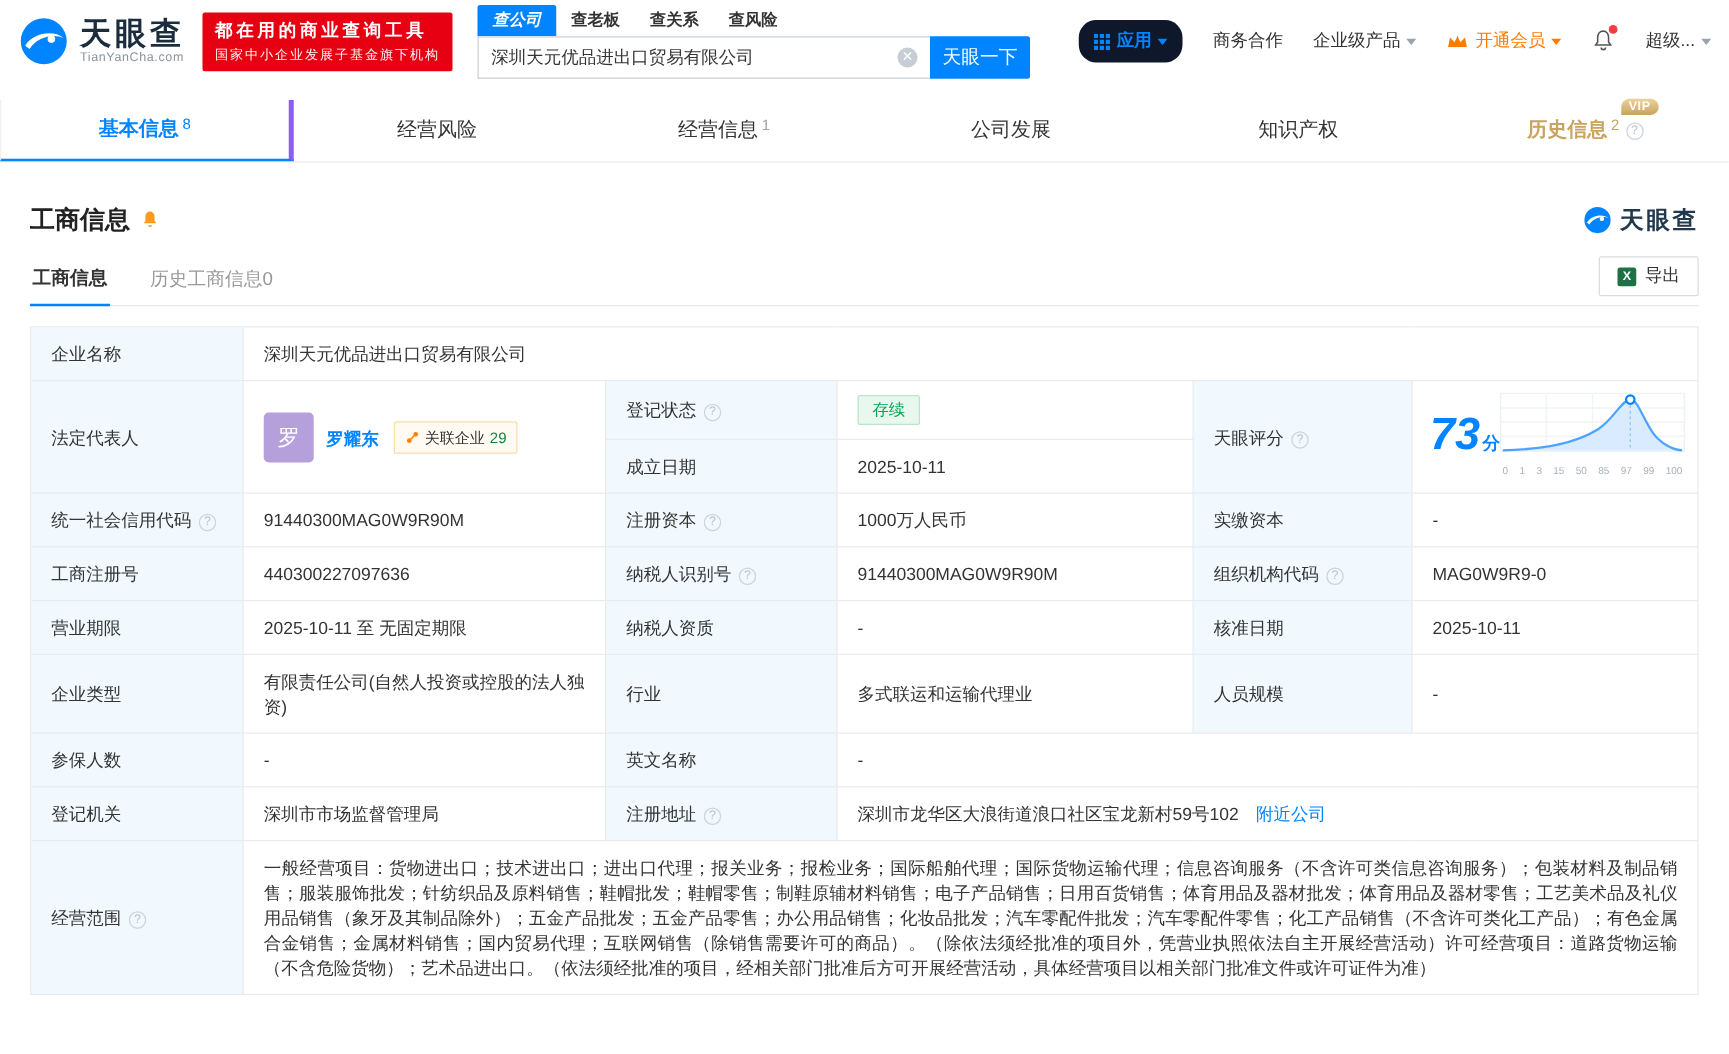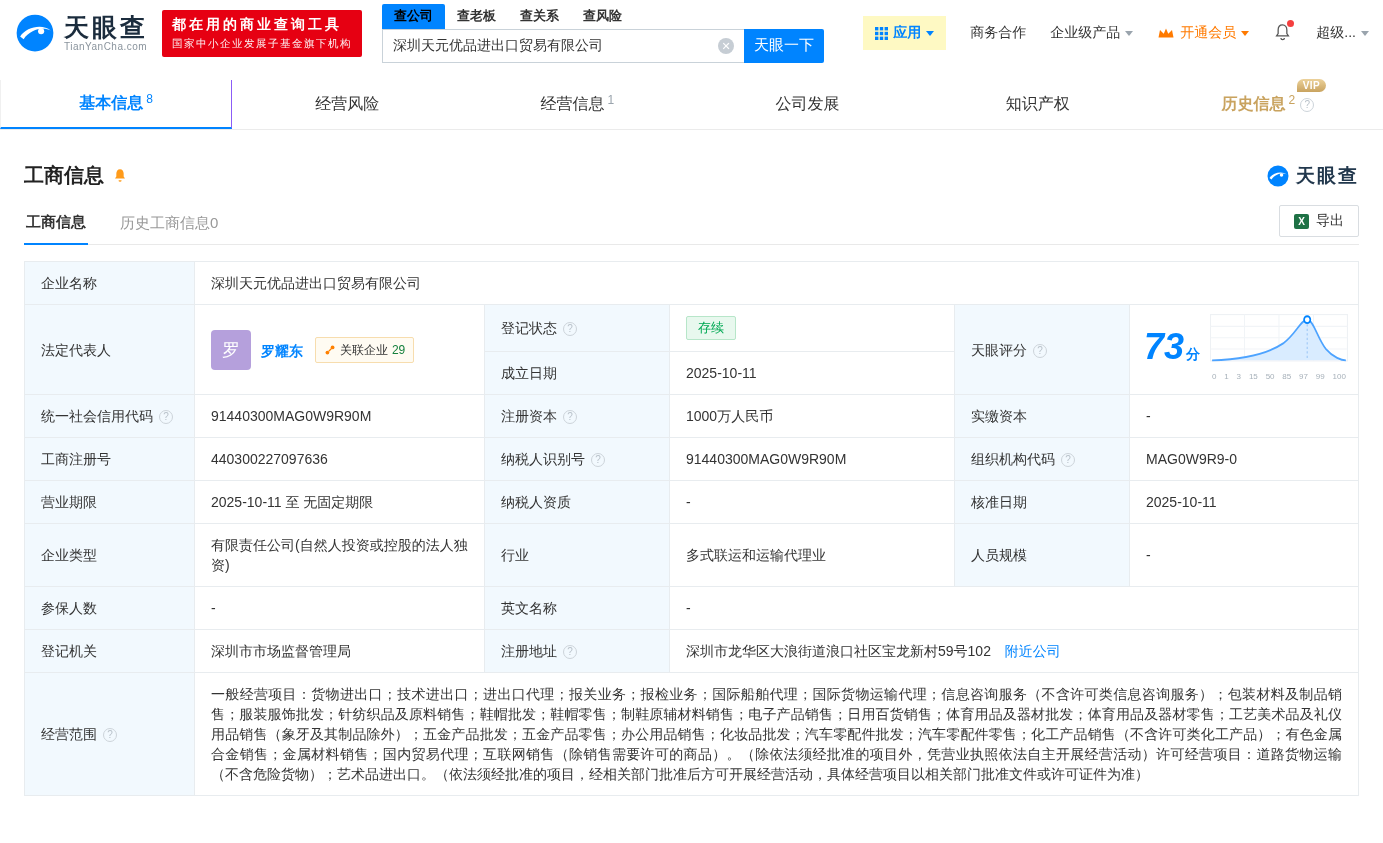--- a/index.html
+++ b/index.html
@@ -16,41 +16,41 @@
   .logo-icon { width:42px; height:42px; }
   .logo-cn { font-size:25px; font-weight:bold; color:#1b2c3d; letter-spacing:3px; line-height:1.05; }
   .logo-en { font-size:10px; color:#8a949d; letter-spacing:.5px; }
   .slogan { background:#e60012; color:#fff; padding:6px 10px; text-align:left; border-radius:2px; }
   .slogan-1 { font-size:14px; font-weight:bold; letter-spacing:3px; }
   .slogan-2 { font-size:10.5px; letter-spacing:1.5px; margin-top:3px; opacity:.95; }
 
   .search-area { display:flex; flex-direction:column; margin-left:6px; }
   .search-tabs { display:flex; align-items:flex-end; }
   .stab { font-size:13px; padding:3px 12px 4px; color:#333; cursor:pointer;font-weight:bold; }
-  .stab.active { background:#0084ff; color:#000000; border-radius:2px 2px 0 0; font-weight:bold; }
+  .stab.active { background:#0084ff; color:#ffffff; border-radius:2px 2px 0 0; font-weight:bold;font-style:italic; }
   .search-row { display:flex; }
   .search-box { width:362px; height:34px; border:1px solid #c9d2d9; border-right:none; display:flex; align-items:center; padding:0 10px; background:#fff; }
   .search-box input { border:none; outline:none; flex:1; font-size:14px; color:#333; font-family:inherit; background:transparent; }
   .clear-icon { width:16px; height:16px; border-radius:50%; background:#c6cdd4; color:#fff; font-size:11px; line-height:16px; text-align:center; cursor:pointer; flex:none; }
   .search-btn { width:80px; height:34px; background:#0084ff; color:#fff; border:none; font-size:15px; cursor:pointer; font-family:inherit; border-radius:0 2px 2px 0; }
 
   .header-right { margin-left:auto; display:flex; align-items:center; gap:24px; font-size:14px; white-space:nowrap; }
   .hr-item { display:flex; align-items:center; gap:5px; color:#333; cursor:pointer; }
-  .app-btn { background:#fef9c3; color:#0084ff; padding:8px 12px; border-radius:0; font-weight:bold; }
+  .app-btn { background:#0f172a; color:#0084ff; padding:8px 12px; border-radius:14px; font-weight:bold; }
   .member { color:#ff7a00; }
   .caret { width:0; height:0; border:4px solid transparent; border-top:5px solid #9aa4ad; margin-top:4px; }
   .member .caret { border-top-color:#ff7a00; }
   .app-btn .caret { border-top-color:#0084ff; }
   .bell-wrap { position:relative; cursor:pointer; }
   .bell-dot { position:absolute; top:-2px; right:-2px; width:7px; height:7px; background:#f53f3f; border-radius:50%; }
 
   
   .main-tabs { display:flex; height:50px; border-bottom:1px solid #ebebeb; margin-top:14px; }
   .mtab { flex:1; display:flex; align-items:center; justify-content:center; font-size:16px; color:#333; cursor:pointer; }
-  .mtab.active { color:#0084ff; font-weight:bold; border-bottom:2px solid #0084ff; border-left:1px solid #f0f0f0; border-right:1px solid #8b5cf6; }
+  .mtab.active { color:#0084ff; font-weight:bold; border-bottom:2px solid #0084ff; border-left:1px solid #f0f0f0; border-right:4px solid #8b5cf6; }
   .mtab.gold { color:#c9a35f; font-weight:bold; }
   .mtab-inner { position:relative; display:flex; align-items:center; }
   .cnt { font-size:12px; margin-left:3px; position:relative; top:-5px; color:#9aa4ad; font-weight:normal; }
   .mtab.active .cnt { color:#0084ff; }
   .mtab.gold .cnt { color:#c9a35f; }
   .vip-badge { position:absolute; top:-15px; right:-12px; background:linear-gradient(180deg,#ecd29b,#c9a35f); color:#fff; font-size:10px; font-weight:bold; padding:1px 6px; border-radius:7px 7px 7px 0; letter-spacing:.5px; }
   .q-icon { display:inline-block; width:14px; height:14px; border:1px solid #cdd4da; border-radius:50%; color:#b9c2ca; font-size:10px; line-height:12px; text-align:center; margin-left:5px; font-weight:normal; cursor:pointer; flex:none; }
 
   
   .content { padding:18px 24px 0; }
@@ -73,21 +73,21 @@
 
   .status-badge { display:inline-block; background:#e8f8ee; color:#00a854; border:1px solid #b7e6c9; padding:2px 11px; font-size:13px; border-radius:2px; line-height:18px; }
 
   .legal-rep { display:flex; align-items:center; gap:10px; }
   .avatar { width:40px; height:40px; background:#b5a0dc; color:#fff; font-size:18px; display:flex; align-items:center; justify-content:center; border-radius:4px; cursor:pointer; flex:none; }
   .rep-name { color:#0084ff; font-weight:bold; cursor:pointer; }
   .rel-pill { display:inline-flex; align-items:center; gap:4px; border:1px solid #f7ddae; background:#fffbf2; border-radius:2px; padding:2px 8px; font-size:12px; margin-left:8px; cursor:pointer; color:#333; }
   .rel-pill .rel-cnt { color:#15803d; }
 
   .score-cell { padding:4px 10px 2px 14px !important; }
-  .score-wrap { display:flex; align-items:center; gap:10px; }
+  .score-wrap { display:flex; align-items:center; gap:0; }
   .score-num { color:#0084ff; font-size:36px; font-weight:bold; font-style:italic; white-space:nowrap; flex:none; }
   .score-num i { font-size:14px; font-style:normal; margin-left:2px; font-weight:bold; }
   .score-chart { flex:1; min-width:0; }
   .score-chart svg { width:100%; height:52px; display:block; }
   .ticks { display:flex; justify-content:space-between; font-size:8px; color:#a7b1ba; padding:1px 2px 0; }
 
   .addr-link { color:#0084ff; margin-left:10px; cursor:pointer; white-space:nowrap; }
   .scope-text { line-height:29px; text-align:justify; }
 </style>
 </head>

